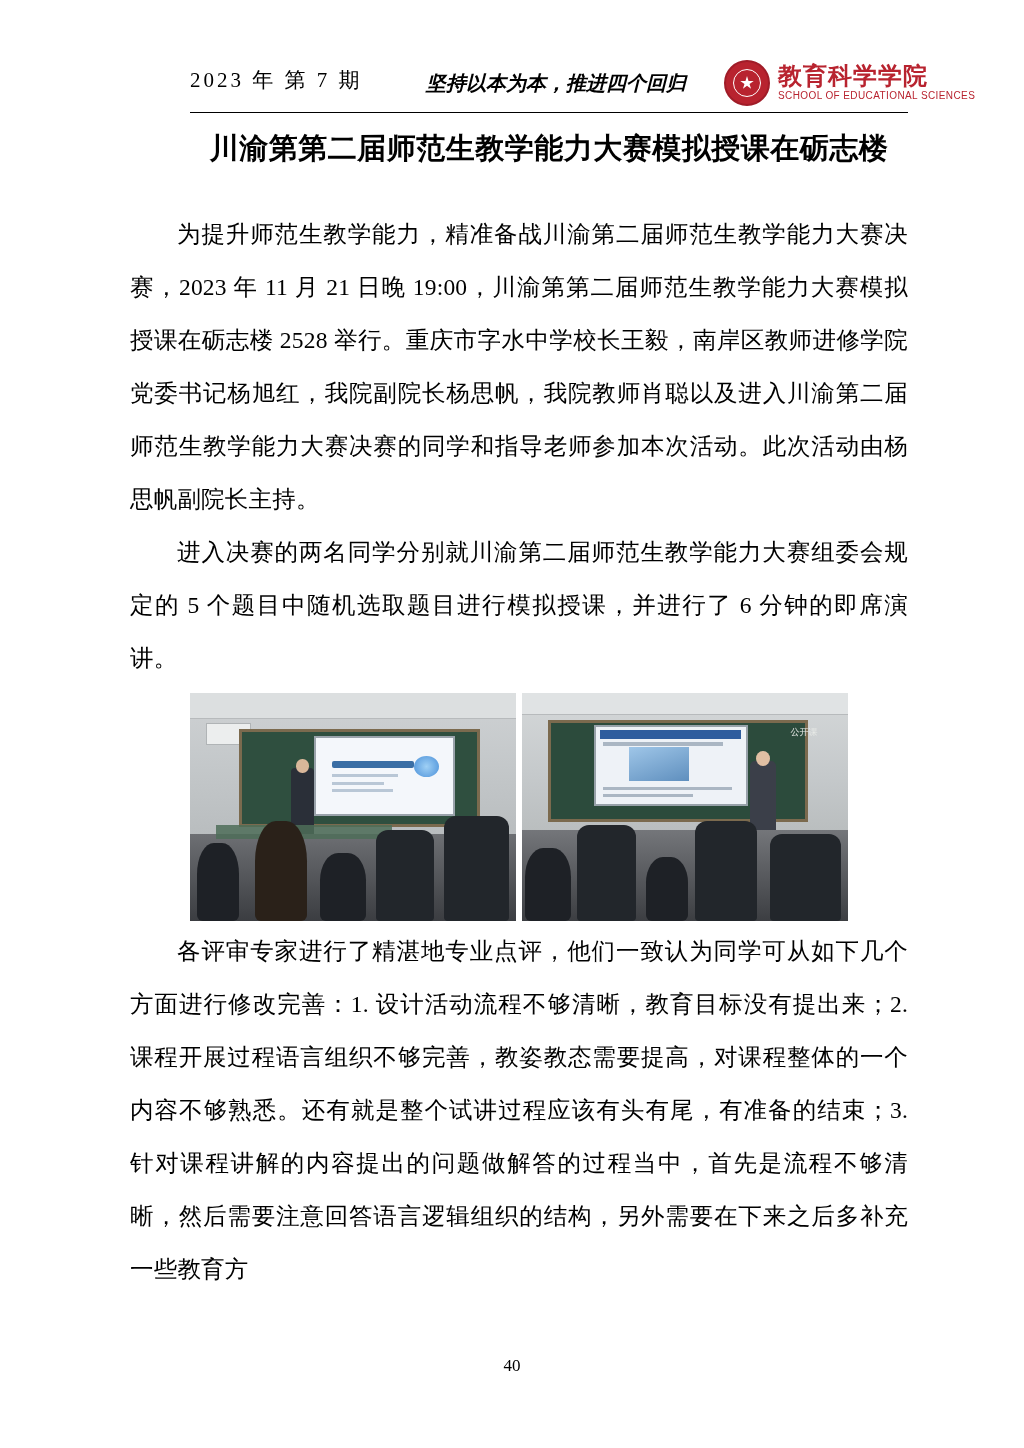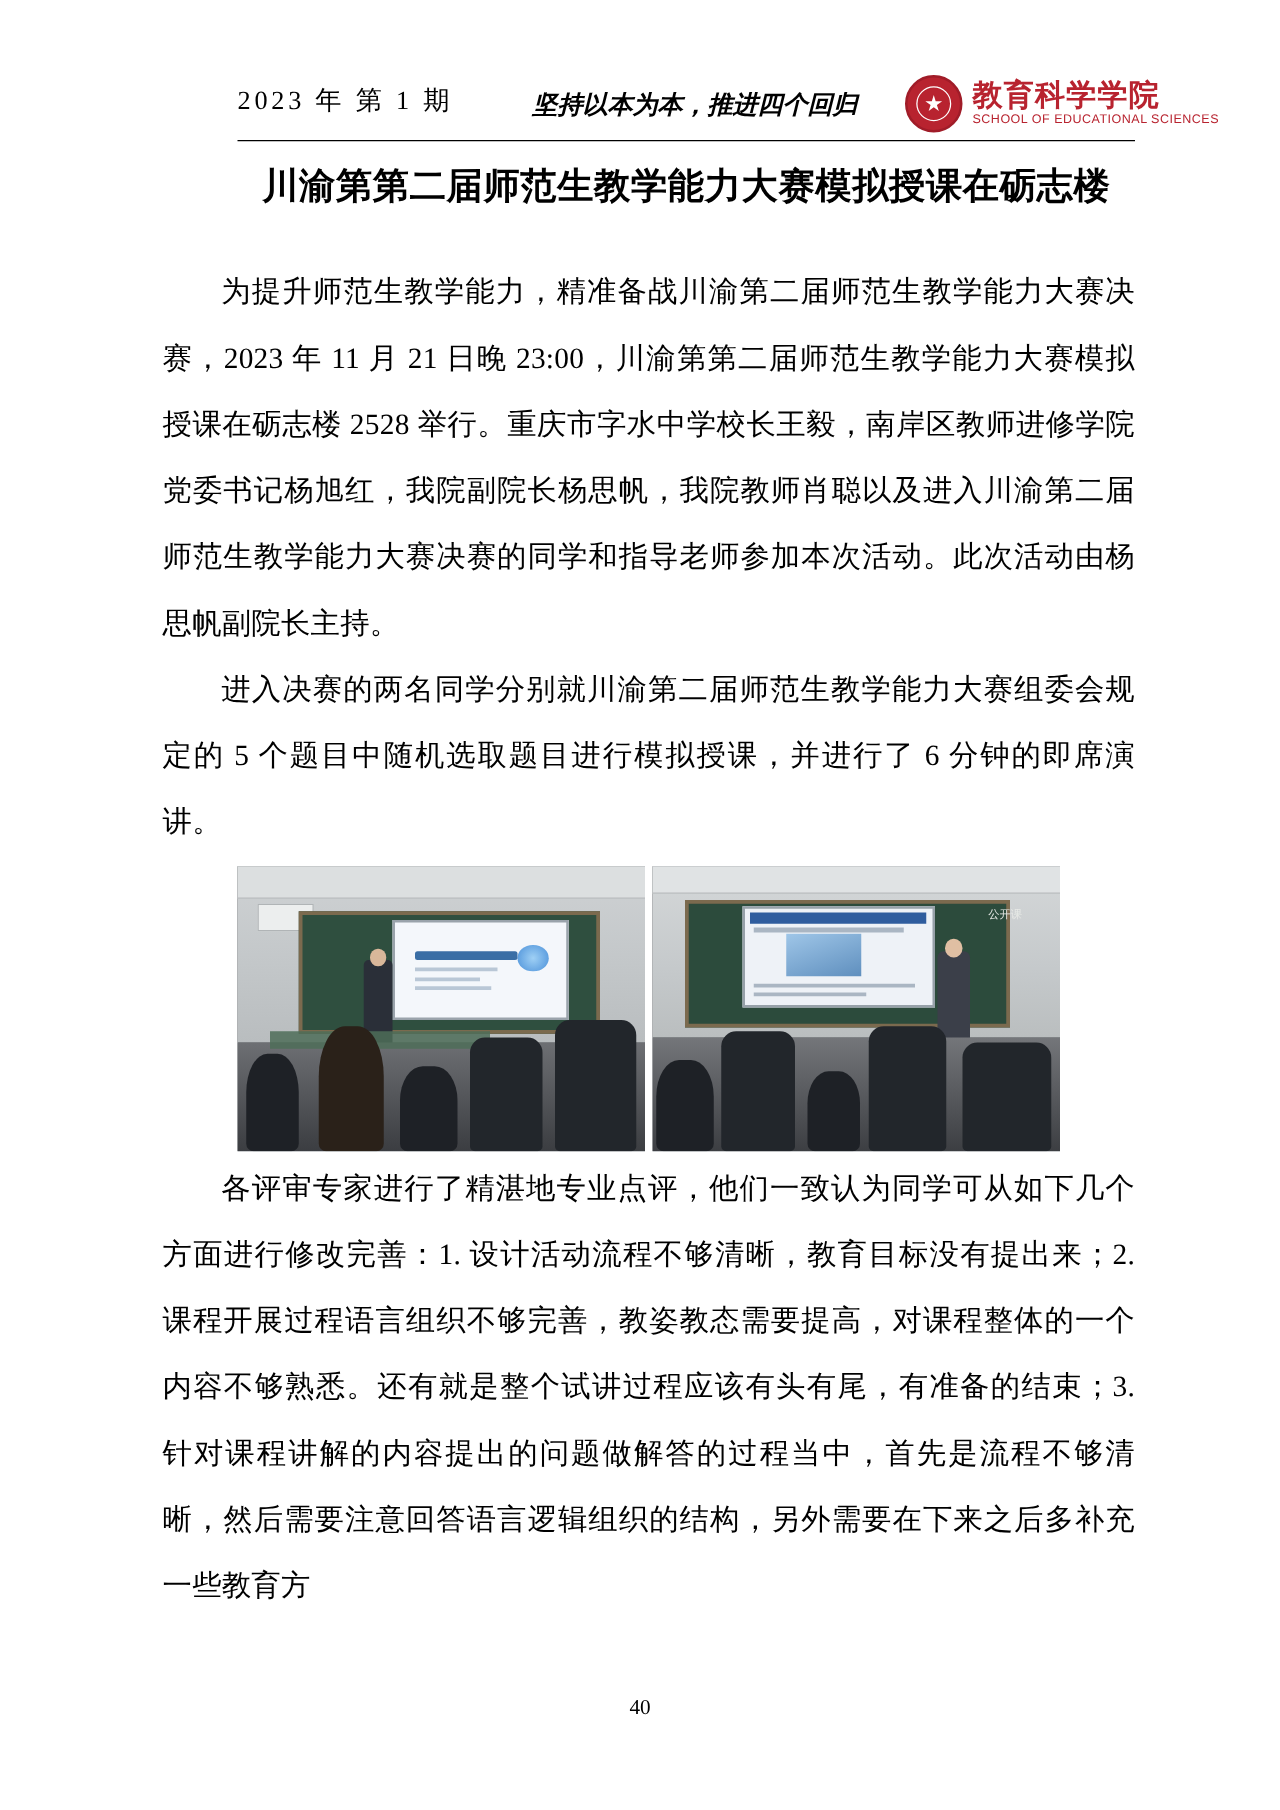--- a/index.html
+++ b/index.html
@@ -271,36 +271,36 @@
     font-size: 17px;
     font-family: "Liberation Serif", "DejaVu Serif", serif;
   }
 </style>
 </head>
 <body>
 
 <div class="page">
 
   <div class="header">
-    <div class="header-left">2023 年 第 1 期</div>
+    <div class="header-left">2023 年 第 7 期</div>
     <div class="header-center">坚持以本为本，推进四个回归</div>
     <div class="logo">
       <div class="logo-seal">
           <div class="inner"></div>
         </div>
       <div class="logo-cn">教育科学学院</div>
       <div class="logo-en">SCHOOL OF EDUCATIONAL SCIENCES</div>
     </div>
   </div>
   <div class="header-rule"></div>
 
   <div class="doc-title">川渝第第二届师范生教学能力大赛模拟授课在砺志楼</div>
 
   <div class="body-area">
-    <p class="para">为提升师范生教学能力，精准备战川渝第二届师范生教学能力大赛决赛，2023 年 11 月 21 日晚 23:00，川渝第第二届师范生教学能力大赛模拟授课在砺志楼 2528 举行。重庆市字水中学校长王毅，南岸区教师进修学院党委书记杨旭红，我院副院长杨思帆，我院教师肖聪以及进入川渝第二届师范生教学能力大赛决赛的同学和指导老师参加本次活动。此次活动由杨思帆副院长主持。</p>
+    <p class="para">为提升师范生教学能力，精准备战川渝第二届师范生教学能力大赛决赛，2023 年 11 月 21 日晚 19:00，川渝第第二届师范生教学能力大赛模拟授课在砺志楼 2528 举行。重庆市字水中学校长王毅，南岸区教师进修学院党委书记杨旭红，我院副院长杨思帆，我院教师肖聪以及进入川渝第二届师范生教学能力大赛决赛的同学和指导老师参加本次活动。此次活动由杨思帆副院长主持。</p>
     <p class="para">进入决赛的两名同学分别就川渝第二届师范生教学能力大赛组委会规定的 5 个题目中随机选取题目进行模拟授课，并进行了 6 分钟的即席演讲。</p>
 
     <div class="figure">
 
       <div class="photo">
         <div class="pa-wall"></div>
         <div class="pa-ceil"></div>
         <div class="pa-vent"></div>
         <div class="pa-board"></div>
         <div class="pa-screen">

